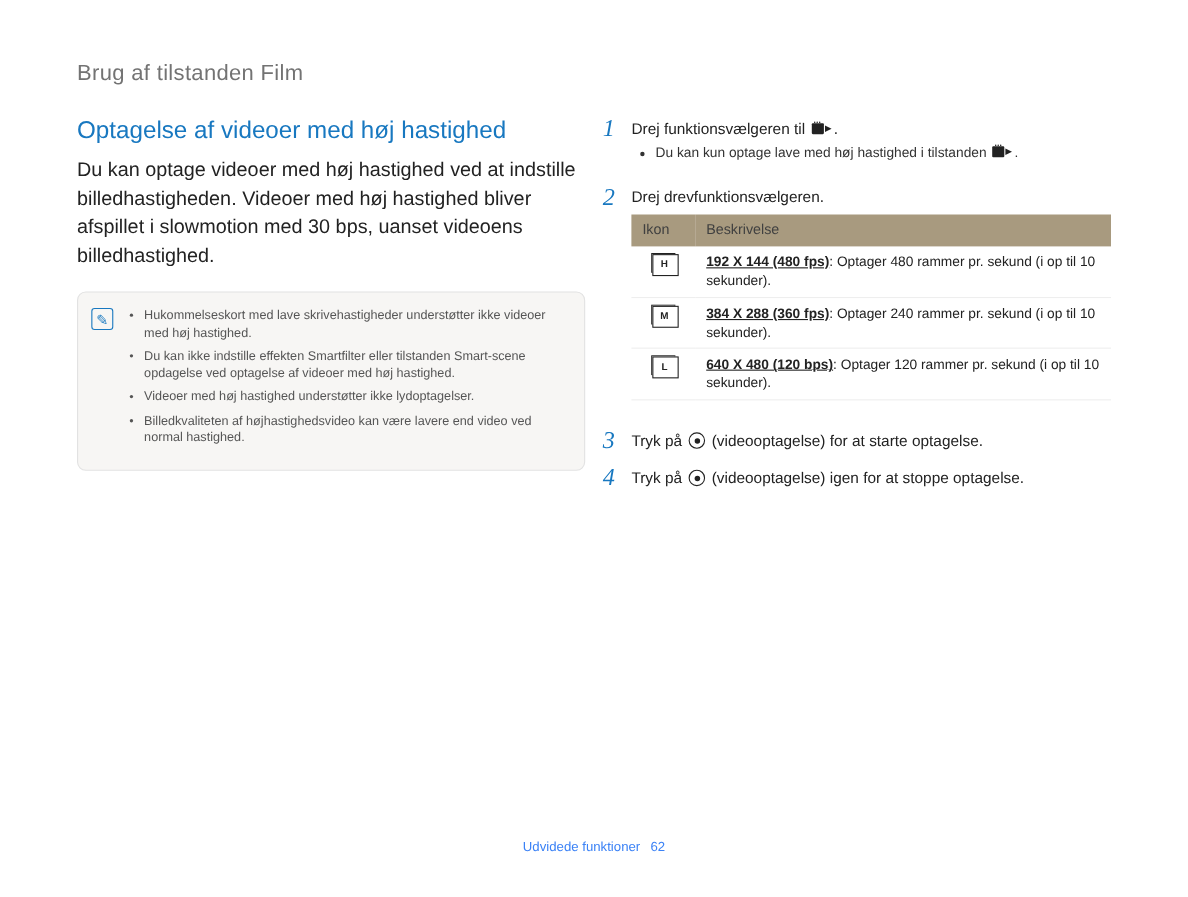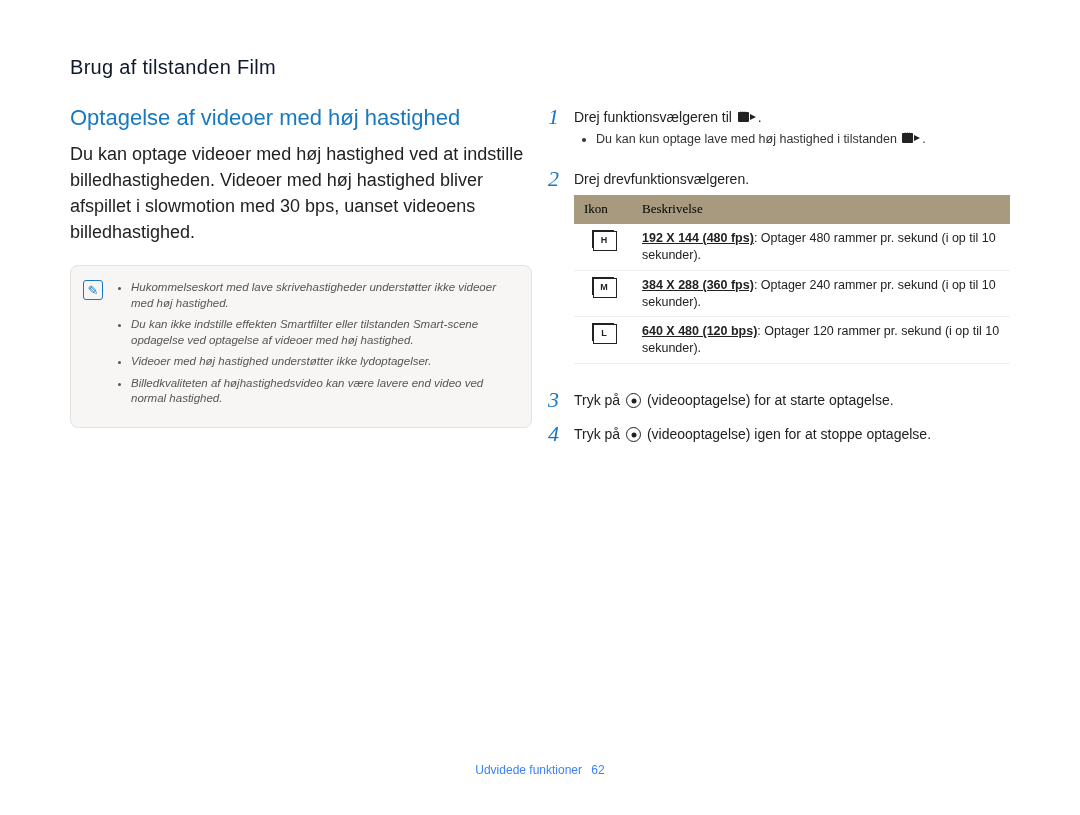--- a/index.html
+++ b/index.html
@@ -1,39 +1,39 @@
 <!DOCTYPE html>
 <html><head>
 <meta charset="utf-8">
 <style>
   * { box-sizing: border-box; margin: 0; padding: 0; }
   html, body { width: 1080px; height: 815px; background: #ffffff; font-family: Arial, Helvetica, sans-serif; color: #333; }
   .page { padding: 56px 70px 0 70px; position: relative; height: 100%; }
-  .page-title { font-size: 20px; font-weight: 300; color: #0f172a; letter-spacing: 0.3px; margin-bottom: 26px; }
+  .page-title { font-size: 20px; font-weight: 300; color: #737373; letter-spacing: 0.3px; margin-bottom: 26px; }
   .cols { display: flex; gap: 16px; }
   .col { flex: 1 1 0; }
   .section-heading { font-size: 22px; color: #1878c0; font-weight: 400; margin-bottom: 10px; }
   .intro { font-size: 18px; line-height: 1.45; color: #222; margin-bottom: 20px; }
   .note-box {
     border: 1px solid #e2e2e2;
     border-radius: 8px;
     background: #f7f6f4;
     padding: 14px 16px 14px 46px;
     position: relative;
     font-size: 11.5px;
     color: #555;
   }
   .note-box .note-icon {
     position: absolute; left: 12px; top: 14px;
     width: 20px; height: 20px; border: 1.5px solid #1878c0; border-radius: 3px;
     display: flex; align-items: center; justify-content: center;
     color: #1878c0; font-size: 13px; font-weight: 400;
   }
   .note-box ul { list-style: disc; padding-left: 14px; }
-  .note-box li { margin-bottom: 6px; line-height: 1.35; font-style: italic; }
+  .note-box li { margin-bottom: 6px; line-height: 1.35; }
   .steps { font-size: 14px; color: #222; }
   .step { display: flex; gap: 10px; margin-bottom: 10px; align-items: flex-start; }
   .step-num { font-size: 22px; color: #1878c0; font-style: italic; font-family: Georgia, serif; line-height: 1.1; width: 16px; }
   .step-body { flex: 1; line-height: 1.45; padding-top: 2px; }
   .sub-bullet { list-style: disc; padding-left: 22px; font-size: 12.5px; color: #333; margin: 4px 0 8px 0; }
   .sub-bullet li { line-height: 1.4; }
   .icon-cam {
     display: inline-block; width: 18px; height: 12px; vertical-align: -1px;
     position: relative; margin: 0 2px;
   }
@@ -51,22 +51,22 @@
   .icon-rec {
     display: inline-block; width: 15px; height: 15px; border: 1.3px solid #222; border-radius: 50%;
     position: relative; vertical-align: -3px; margin: 0 2px;
   }
   .icon-rec::after {
     content: ""; position: absolute; left: 50%; top: 50%; width: 5px; height: 5px;
     background: #222; border-radius: 50%; transform: translate(-50%, -50%);
   }
   .tbl { width: 100%; border-collapse: collapse; font-size: 12.5px; margin: 6px 0 14px 0; }
   .tbl thead th {
-    background: #a89a7f; color: #000000; font-weight: 400; text-align: left;
-    padding: 5px 10px; font-size: 13px; font-family: Liberation Serif, serif;
+    background: #a89a7f; color: #404040; font-weight: 400; text-align: left;
+    padding: 5px 10px; font-size: 13px;
   }
   .tbl thead th:first-child { width: 58px; }
   .tbl td { padding: 6px 10px; vertical-align: top; border-bottom: 1px solid #eee; line-height: 1.35; }
   .tbl td:first-child { text-align: center; }
   .res-icon {
     display: inline-block; width: 22px; height: 18px; border: 1.6px solid #222;
     position: relative; vertical-align: middle;
   }
   .res-icon::after {
     content: ""; position: absolute; right: -4px; bottom: -4px; width: 22px; height: 18px;

